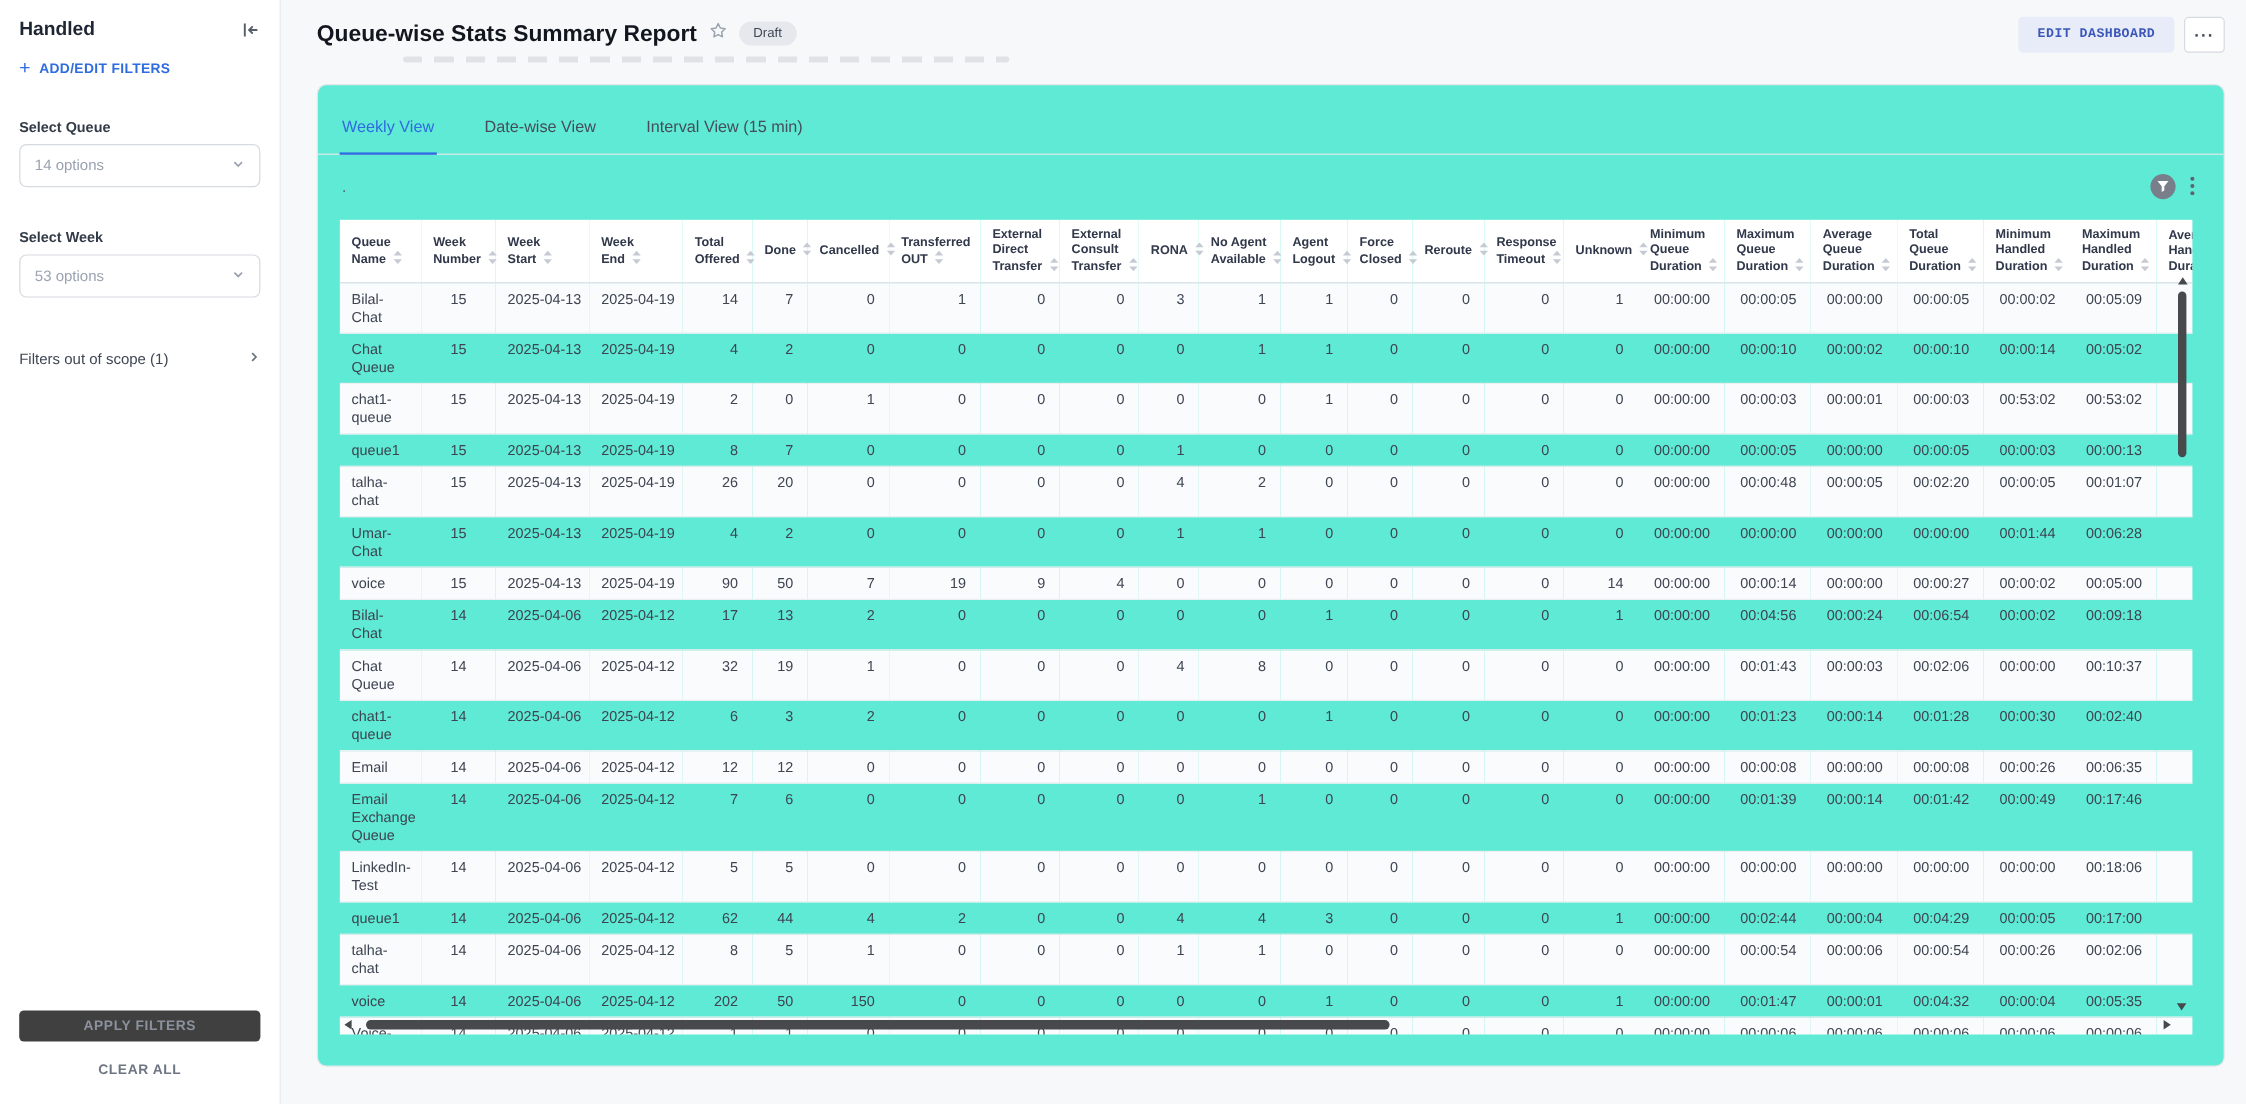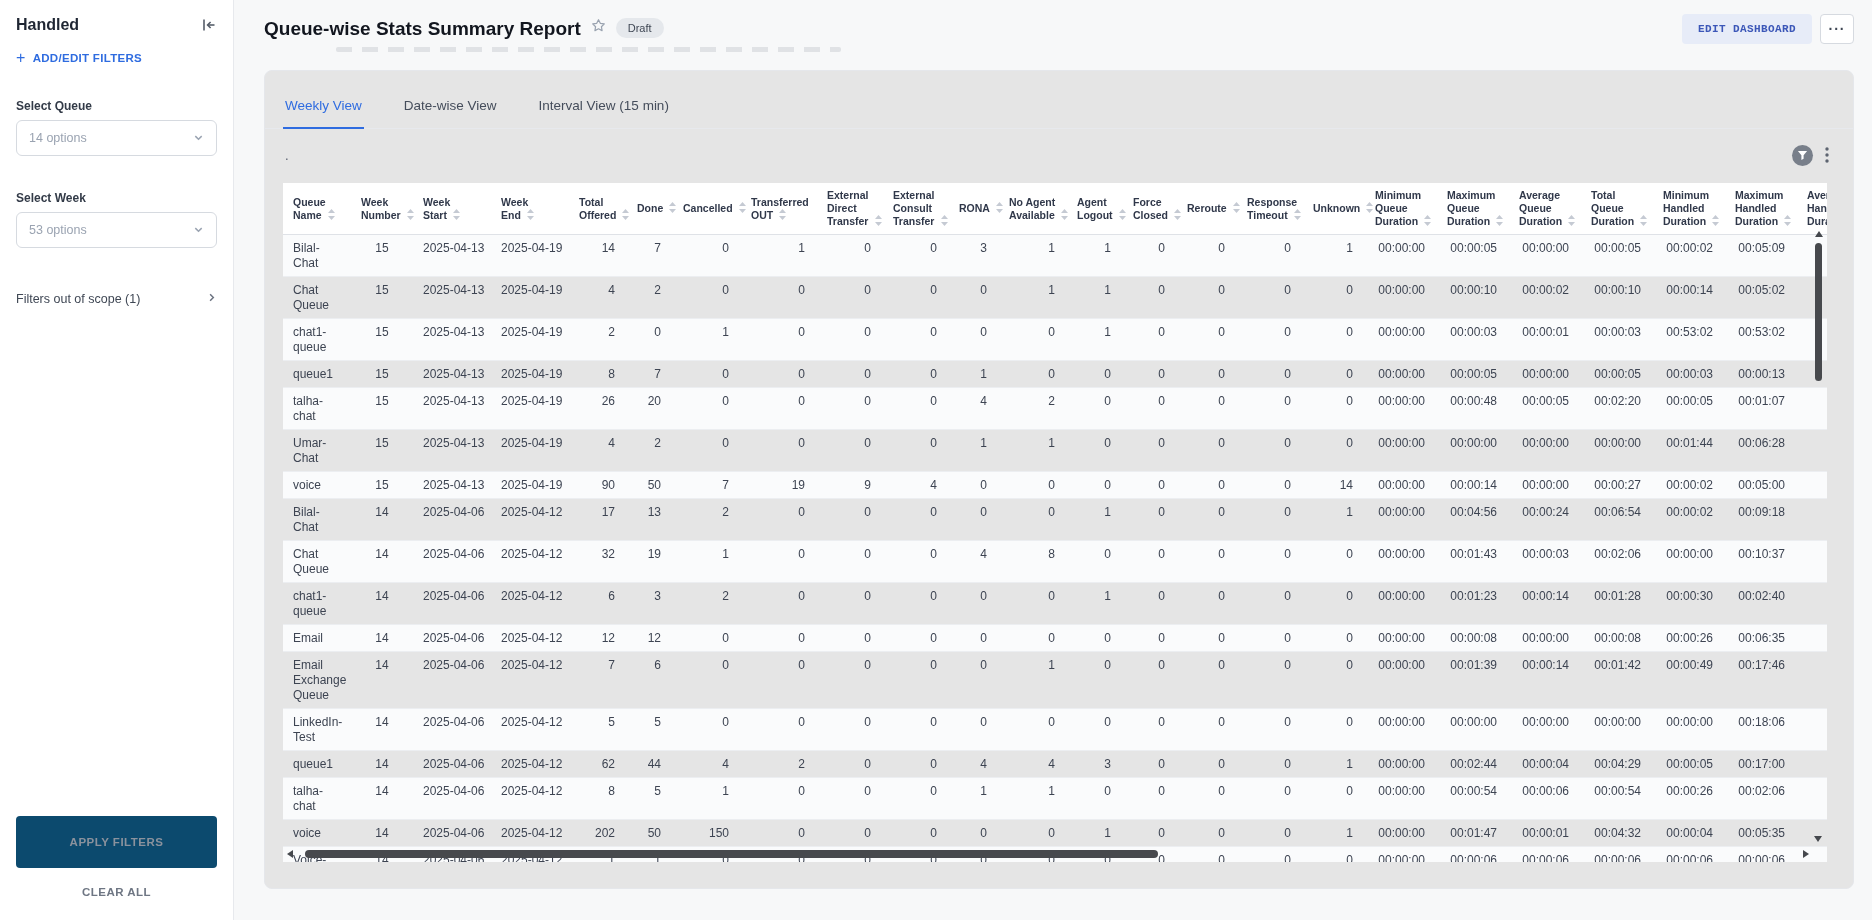--- a/index.html
+++ b/index.html
@@ -14,36 +14,36 @@
   .sb-title{font-size:16px;font-weight:700;color:#1f2633}
   .collapse-btn{cursor:pointer;display:flex;align-items:center}
   .add-edit{display:flex;align-items:center;gap:7px;color:var(--accent);font-size:11.5px;font-weight:700;letter-spacing:.3px;margin-top:18px;cursor:pointer}
   .add-edit .plus{font-size:16px;font-weight:500;line-height:10px}
   .fgroup{margin-top:35px}
   .fgroup label{display:block;font-size:12px;font-weight:700;color:#333b48;margin-bottom:7px}
   .dropdown{height:36px;border:1px solid #d6dae0;border-radius:6px;background:#fff;display:flex;align-items:center;justify-content:space-between;padding:0 12px;cursor:pointer}
   .dropdown .ph{font-size:12.5px;color:#9aa3b1}
   .oos{margin-top:44px;display:flex;align-items:center;justify-content:space-between;font-size:12.5px;color:#3f4754;cursor:pointer}
   .sb-foot{position:absolute;left:16px;right:16px;bottom:22px}
-  .apply-btn{width:100%;height:52px;border:none;border-radius:4px;background:#0c4a6e;color:#8b929d;font-size:11.5px;font-weight:700;letter-spacing:.5px;font-family:inherit;cursor:pointer}
+  .apply-btn{width:100%;height:26px;border:none;border-radius:4px;background:#404040;color:#8b929d;font-size:11.5px;font-weight:700;letter-spacing:.5px;font-family:inherit;cursor:pointer}
   .clear-btn{margin-top:18px;text-align:center;font-size:11.5px;font-weight:700;letter-spacing:.5px;color:#6e7683;cursor:pointer}
 
   
   .main{flex:1;position:relative;padding:0 18px 0 30px}
   .topbar{height:50px;display:flex;align-items:center;padding-top:8px}
   .title-wrap{display:flex;align-items:flex-start;gap:10px}
   h1{font-size:19px;font-weight:700;color:#12161f}
   .badge{background:#e5e8ec;color:#3f4754;font-size:11px;padding:4px 12px;border-radius:11px}
   .actions{margin-left:auto;display:flex;align-items:center;gap:8px}
   .edit-btn{height:30px;padding:0 16px;border:none;border-radius:4px;background:#e7ecf8;color:#3c57b8;font-size:11px;font-weight:700;letter-spacing:.4px;font-family:Liberation Mono, monospace;cursor:pointer}
   .more-btn{width:34px;height:30px;border:1px solid #d6dae0;border-radius:4px;background:#fff;color:#3f4754;font-size:14px;font-weight:700;letter-spacing:1px;line-height:1;font-family:inherit;cursor:pointer}
   .strip{position:absolute;top:47px;left:102px;width:505px;height:5px;border-radius:2px;opacity:.55;
          background:repeating-linear-gradient(90deg,#cdd0d5 0 16px,transparent 16px 26px)}
 
-  .card{margin-top:20px;height:819px;background:#e5e5e5;border:1px solid #e5e7eb;border-radius:8px;position:relative;overflow:hidden}
+  .card{margin-top:20px;height:819px;background:#5eead4;border:1px solid #e5e7eb;border-radius:8px;position:relative;overflow:hidden}
   .tabs{height:58px;border-bottom:1px solid #e7e9ed;display:flex;align-items:flex-end;gap:38px;padding-left:18px}
   .tab{font-size:13.5px;color:#454d5b;padding:0 2px 14px;border-bottom:2.5px solid transparent;margin-bottom:-1px;cursor:pointer;white-space:nowrap}
   .tab.active{color:var(--accent);border-bottom-color:var(--accent);font-weight:500}
   .whead{display:flex;align-items:center;justify-content:space-between;margin:14px 24px 0 20px;height:24px}
   .wtitle{font-size:13px;color:#596070}
   .wactions{display:flex;align-items:center;gap:12px}
   .filter-circle{width:21px;height:21px;border-radius:50%;background:#787f8a;display:flex;align-items:center;justify-content:center;cursor:pointer}
   .kebab{display:flex;align-items:center;cursor:pointer}
 
   

